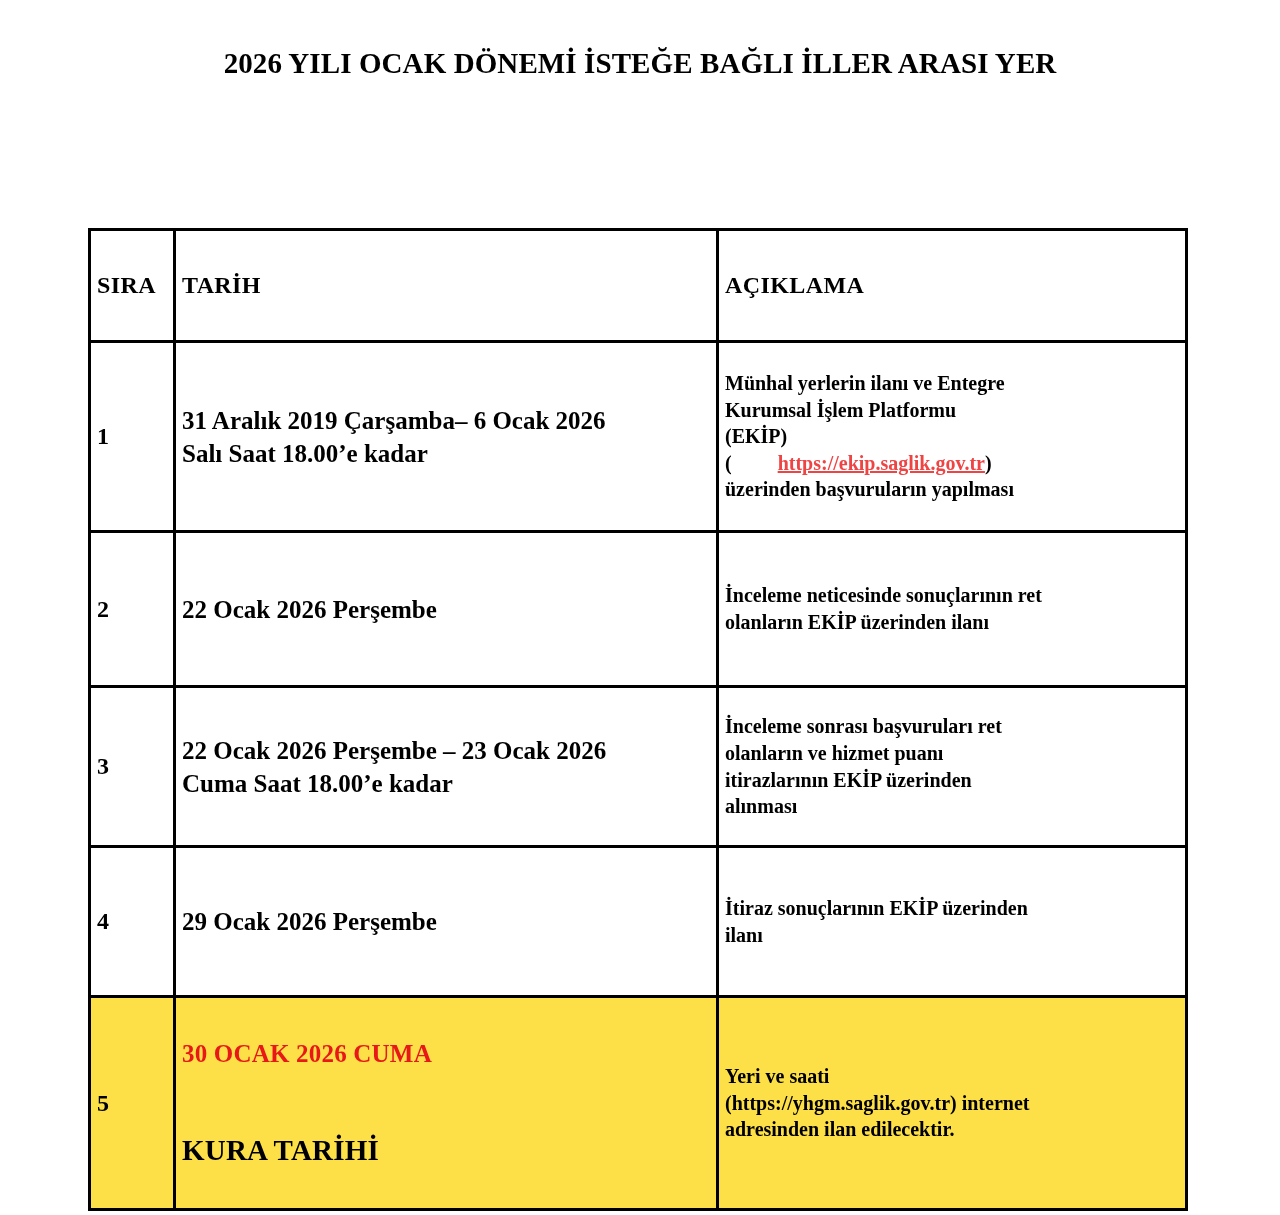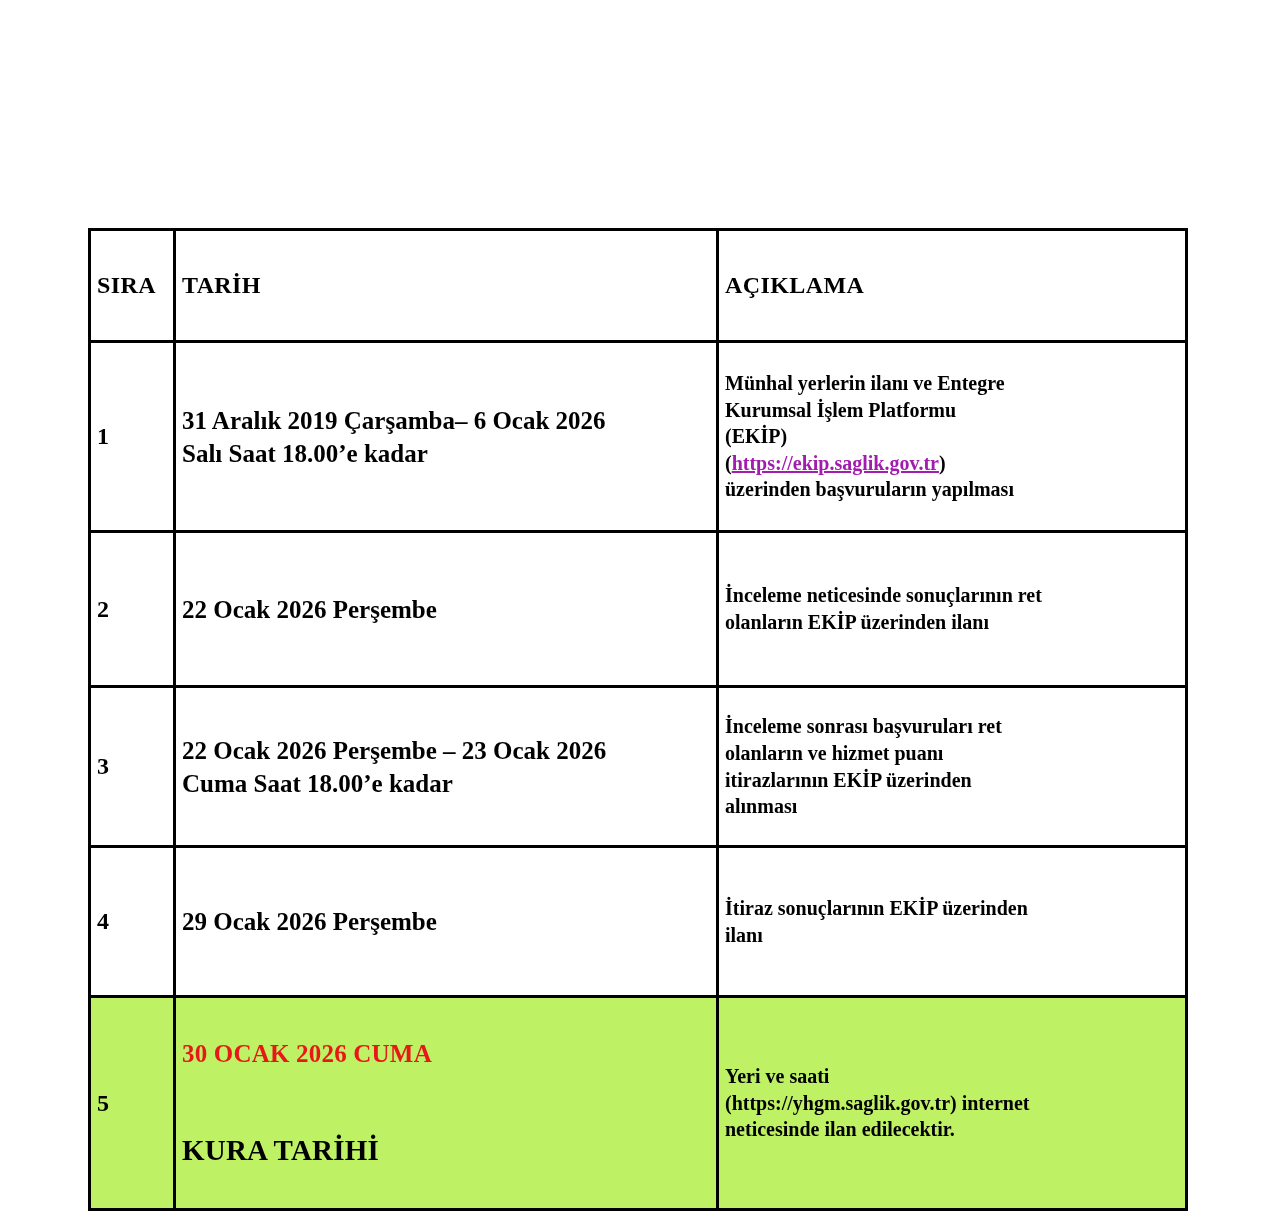--- a/index.html
+++ b/index.html
@@ -93,27 +93,28 @@
   }
 
   .row-h1 td { height: 179px; }
   .row-h2 td { height: 144px; }
   .row-h3 td { height: 149px; }
   .row-h4 td { height: 139px; }
   .row-h5 td { height: 202px; }
 
   
   .ext-link {
-    color: #a21caf;
+    color: #ef4444;
     text-decoration: underline;
+    margin-left: 46px;
   }
 
   
   .row-highlight td {
-    background: #bef264;
+    background: #fde047;
   }
   .kura-date-red {
     color: #e81818;
     display: block;
     font-size: 25px;
     letter-spacing: 0.2px;
   }
   .kura-date-label {
     display: block;
     font-size: 29px;
@@ -124,20 +125,21 @@
     line-height: 1.2;
   }
   .nowrapline { display: block; }
 </style>
 </head>
 <body>
 
 <div class="page">
 
   <h1 class="doc-title">
+    <span class="tline">2026 YILI OCAK DÖNEMİ İSTEĞE BAĞLI İLLER ARASI YER</span>
   </h1>
 
   <table class="kura-table">
     <colgroup>
       <col class="c-sira">
       <col class="c-tarih">
       <col class="c-aciklama">
     </colgroup>
 
     <thead>
@@ -203,20 +205,20 @@
 
       <tr class="row-h5 row-highlight">
         <td class="cell-sira">5</td>
         <td class="cell-tarih cell-tarih-kura">
           <span class="kura-date-red">30 OCAK 2026 CUMA</span>
           <span class="kura-date-label">KURA TARİHİ</span>
         </td>
         <td class="cell-aciklama">
           <span class="nowrapline">Yeri ve saati</span>
           <span class="nowrapline">(https://yhgm.saglik.gov.tr) internet</span>
-          <span class="nowrapline">neticesinde ilan edilecektir.</span>
+          <span class="nowrapline">adresinden ilan edilecektir.</span>
         </td>
       </tr>
 
     </tbody>
   </table>
 
 </div>
 
 </body></html>

